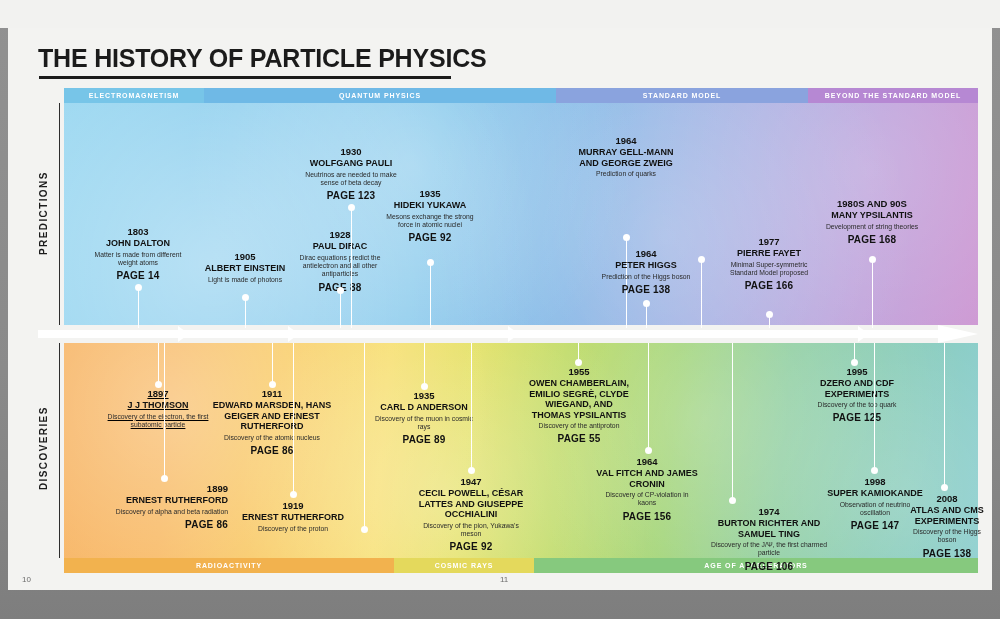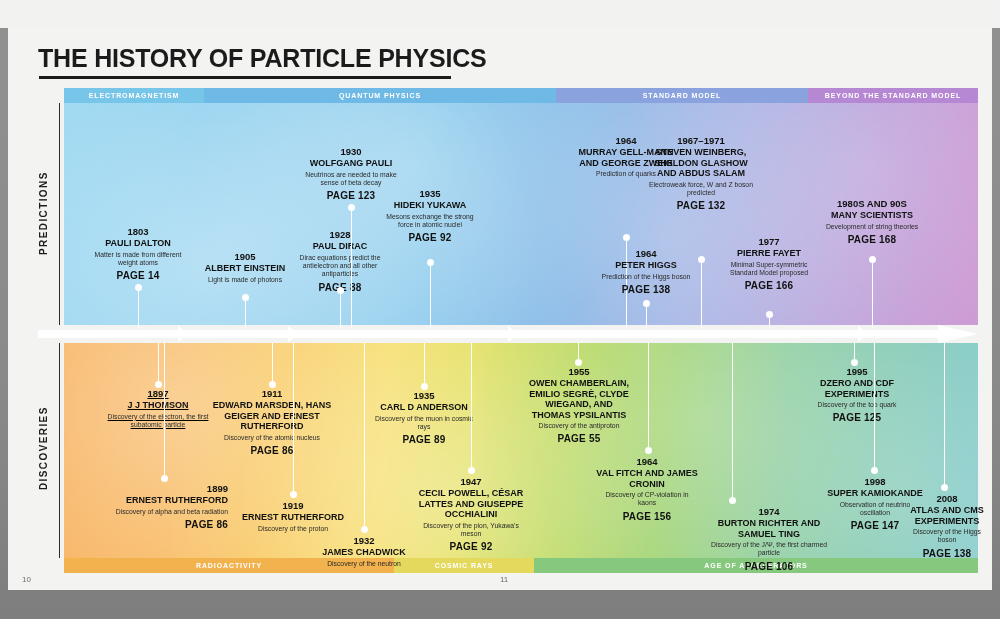--- a/index.html
+++ b/index.html
@@ -200,21 +200,21 @@
         <div class="arrow-bar"></div>
         <div class="arrow-head"></div>
         <div class="chev" style="left:140px;"></div>
         <div class="chev" style="left:250px;"></div>
         <div class="chev" style="left:470px;"></div>
         <div class="chev" style="left:820px;"></div>
       </div>
 
       <div class="entry center" style="left:52px; top:138px; width:96px;">
         <div class="yr">1803</div>
-        <div class="nm">PAULI DALTON</div>
+        <div class="nm">JOHN DALTON</div>
         <div class="ds">Matter is made from different weight atoms</div>
         <div class="pg">PAGE 14</div>
       </div>
       <div class="stem" style="left:100px; top:200px; height:40px;"></div>
       <div class="dot" style="left:97px; top:196px;"></div>
 
       <div class="entry center" style="left:155px; top:163px; width:104px;">
         <div class="yr">1905</div>
         <div class="nm">ALBERT EINSTEIN</div>
         <div class="ds">Light is made of photons</div>
@@ -259,41 +259,35 @@
 
       <div class="entry center" style="left:556px; top:160px; width:104px;">
         <div class="yr">1964</div>
         <div class="nm">PETER HIGGS</div>
         <div class="ds">Prediction of the Higgs boson</div>
         <div class="pg">PAGE 138</div>
       </div>
       <div class="stem" style="left:608px; top:216px; height:24px;"></div>
       <div class="dot" style="left:605px; top:212px;"></div>
 
-      <div class="entry center" style="left:610px; top:47px; width:106px;">
-        <div class="yr">1967–1971</div>
-        <div class="nm">STEVEN WEINBERG, SHELDON GLASHOW AND ABDUS SALAM</div>
-        <div class="ds">Electroweak force, W and Z boson predicted</div>
-        <div class="pg">PAGE 132</div>
-      </div>
       <div class="stem" style="left:663px; top:172px; height:68px;"></div>
       <div class="dot" style="left:660px; top:168px;"></div>
 
       <div class="entry center" style="left:684px; top:148px; width:94px;">
         <div class="yr">1977</div>
         <div class="nm">PIERRE FAYET</div>
         <div class="ds">Minimal Super-symmetric Standard Model proposed</div>
         <div class="pg">PAGE 166</div>
       </div>
       <div class="stem" style="left:731px; top:227px; height:13px;"></div>
       <div class="dot" style="left:728px; top:223px;"></div>
 
       <div class="entry center" style="left:774px; top:110px; width:120px;">
         <div class="yr">1980S AND 90S</div>
-        <div class="nm">MANY SCIENTISTS</div>
+        <div class="nm">MANY YPSILANTIS</div>
         <div class="ds">Development of string theories</div>
         <div class="pg">PAGE 168</div>
       </div>
       <div class="stem" style="left:834px; top:172px; height:68px;"></div>
       <div class="dot" style="left:831px; top:168px;"></div>
 
       <div class="entry center" style="left:66px; top:300px; width:108px;text-decoration:underline;">
         <div class="yr">1897</div>
         <div class="nm">J J THOMSON</div>
         <div class="ds">Discovery of the electron, the first subatomic particle</div>
@@ -320,25 +314,20 @@
       <div class="dot" style="left:231px; top:293px;"></div>
 
       <div class="entry center" style="left:196px; top:412px; width:118px;">
         <div class="yr">1919</div>
         <div class="nm">ERNEST RUTHERFORD</div>
         <div class="ds">Discovery of the proton</div>
       </div>
       <div class="stem" style="left:255px; top:255px; height:152px;"></div>
       <div class="dot" style="left:252px; top:403px;"></div>
 
-      <div class="entry center" style="left:272px; top:447px; width:108px;">
-        <div class="yr">1932</div>
-        <div class="nm">JAMES CHADWICK</div>
-        <div class="ds">Discovery of the neutron</div>
-      </div>
       <div class="stem" style="left:326px; top:255px; height:187px;"></div>
       <div class="dot" style="left:323px; top:438px;"></div>
 
       <div class="entry center" style="left:330px; top:302px; width:112px;">
         <div class="yr">1935</div>
         <div class="nm">CARL D ANDERSON</div>
         <div class="ds">Discovery of the muon in cosmic rays</div>
         <div class="pg">PAGE 89</div>
       </div>
       <div class="stem" style="left:386px; top:255px; height:44px;"></div>

